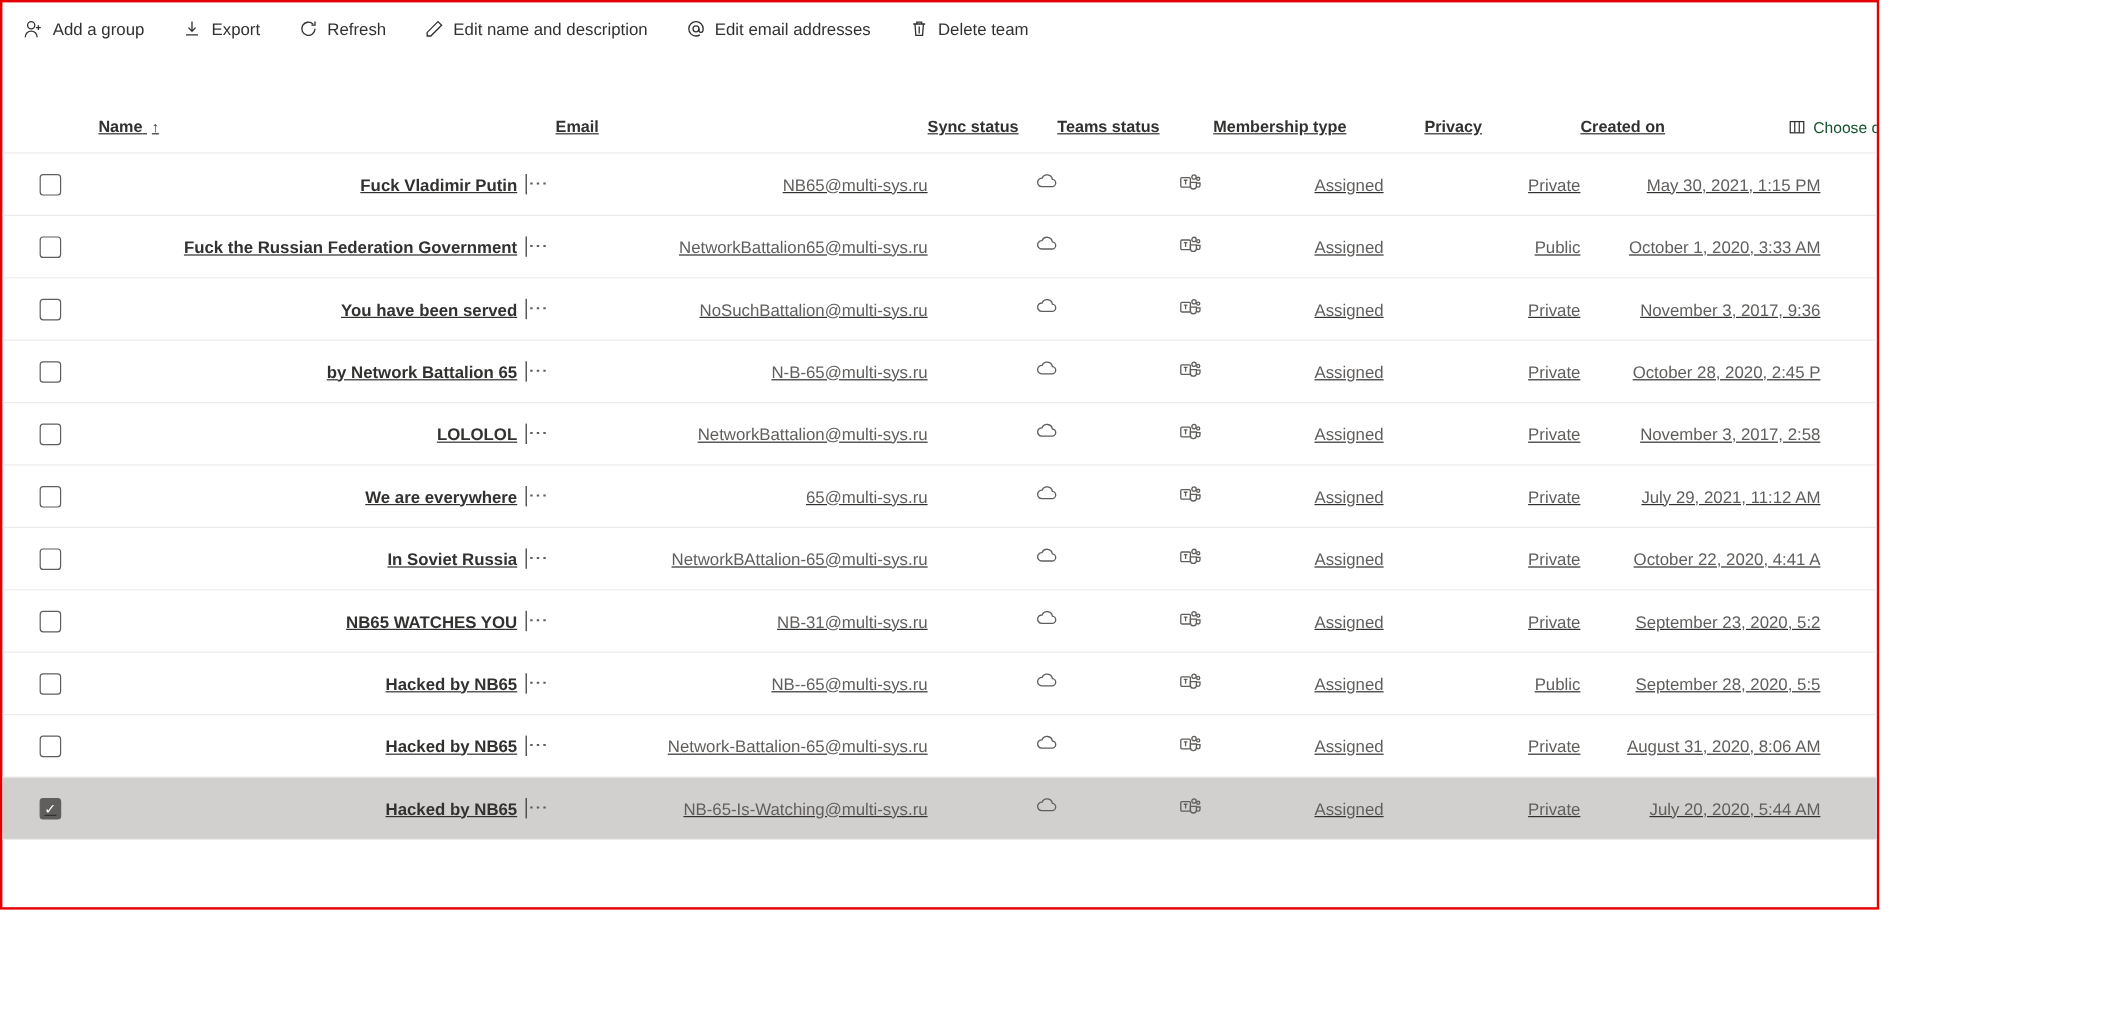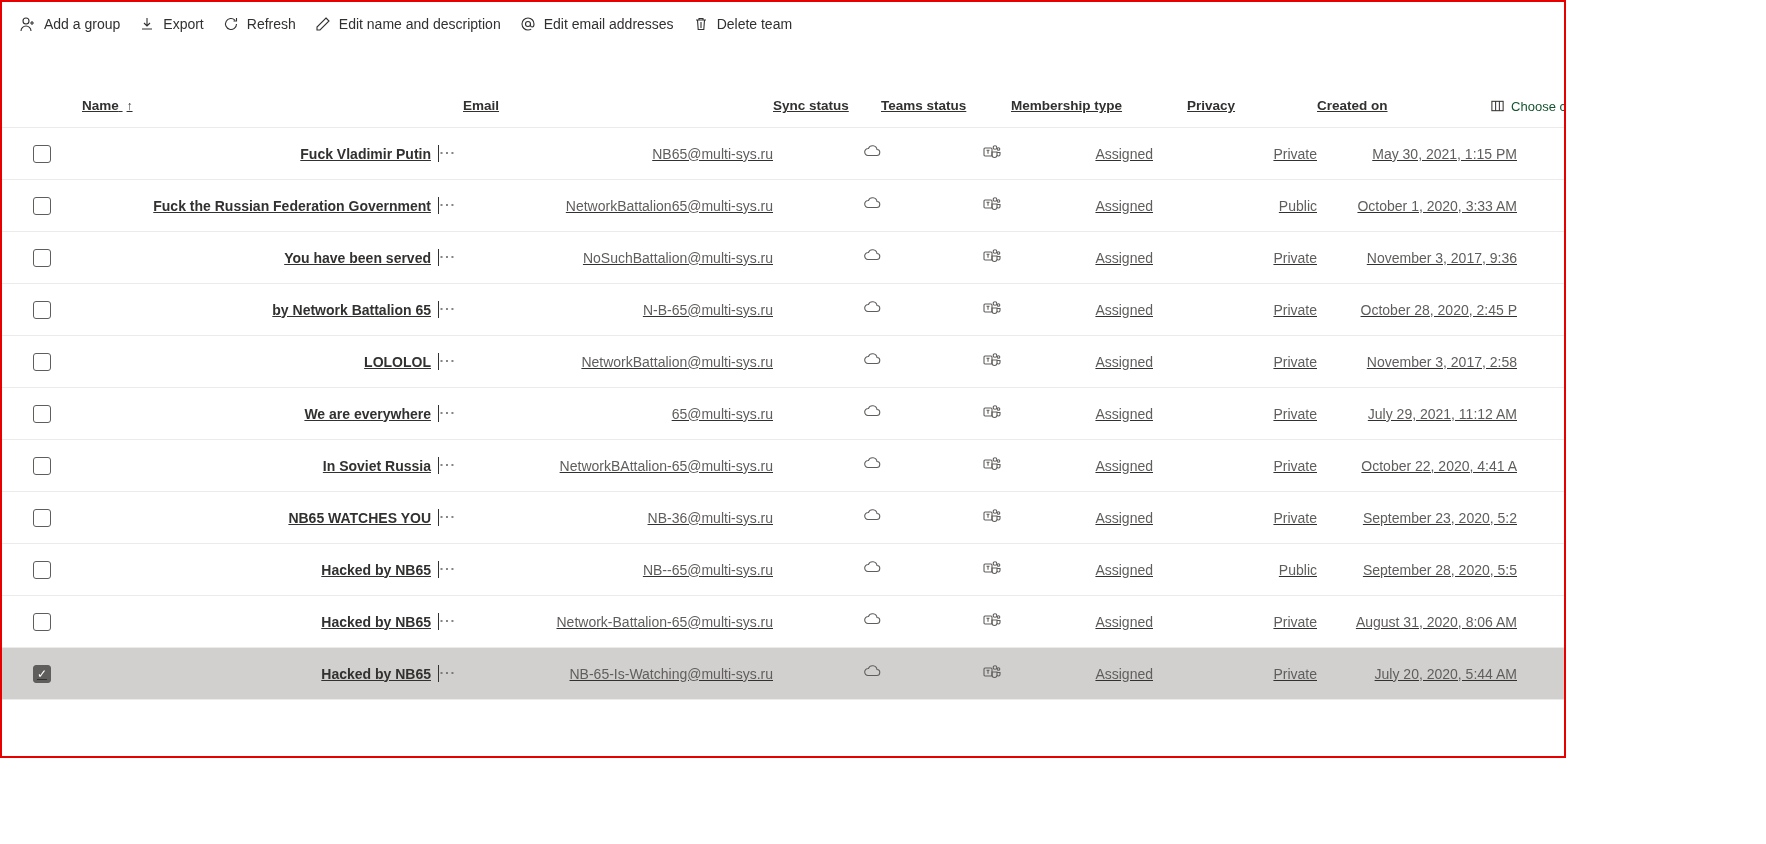--- a/index.html
+++ b/index.html
@@ -17,21 +17,21 @@
       border: 2px solid #e60000;
       width: 1566px;
       height: 758px;
       overflow: hidden;
       background: #fff;
       position: relative;
     }
     .toolbar {
       display: flex;
       align-items: center;
-      gap: 15px;
+      gap: 28px;
       padding: 8px 16px;
       height: 44px;
     }
     .toolbar-btn {
       display: flex;
       align-items: center;
       gap: 8px;
       background: none;
       border: none;
       cursor: pointer;
@@ -426,21 +426,21 @@
           <div class="col-created">October 22, 2020, 4:41 A</div>
         </div>
         <div class="table-row">
           <div class="col-check">
             <div class="checkbox"></div>
           </div>
           <div class="col-name row-name">NB65 WATCHES YOU</div>
           <div class="col-more">
             <span class="more-dots">⋮</span>
           </div>
-          <div class="col-email">NB-36@multi-sys.ru</div>
+          <div class="col-email">NB-31@multi-sys.ru</div>
           <div class="col-sync"><span class="icon-cloud"><svg viewBox="0 0 18 14" width="18" height="14" fill="none" stroke="#605e5c" stroke-width="1.1">
                 <path d="M5 11.5a3.5 3.5 0 0 1 .4-7A4.5 4.5 0 0 1 14 5.5a3 3 0 0 1-.5 6H5z"></path>
               </svg></span></div>
           <div class="col-teams"><span class="icon-teams"><svg viewBox="0 0 18 16" width="18" height="16" fill="none" stroke="#605e5c" stroke-width="1.1">
                 <rect x="1" y="4" width="8" height="8" rx="1"></rect>
                 <path d="M3.5 6.2h3M5 6.2v3.6"></path>
                 <circle cx="12" cy="3.5" r="1.8"></circle>
                 <circle cx="15.5" cy="5" r="1.3"></circle>
                 <path d="M9 8h5v3a2.5 2.5 0 0 1-5 0V8zM14 8.5h3v2a1.5 1.5 0 0 1-3 0"></path>
               </svg></span></div>

